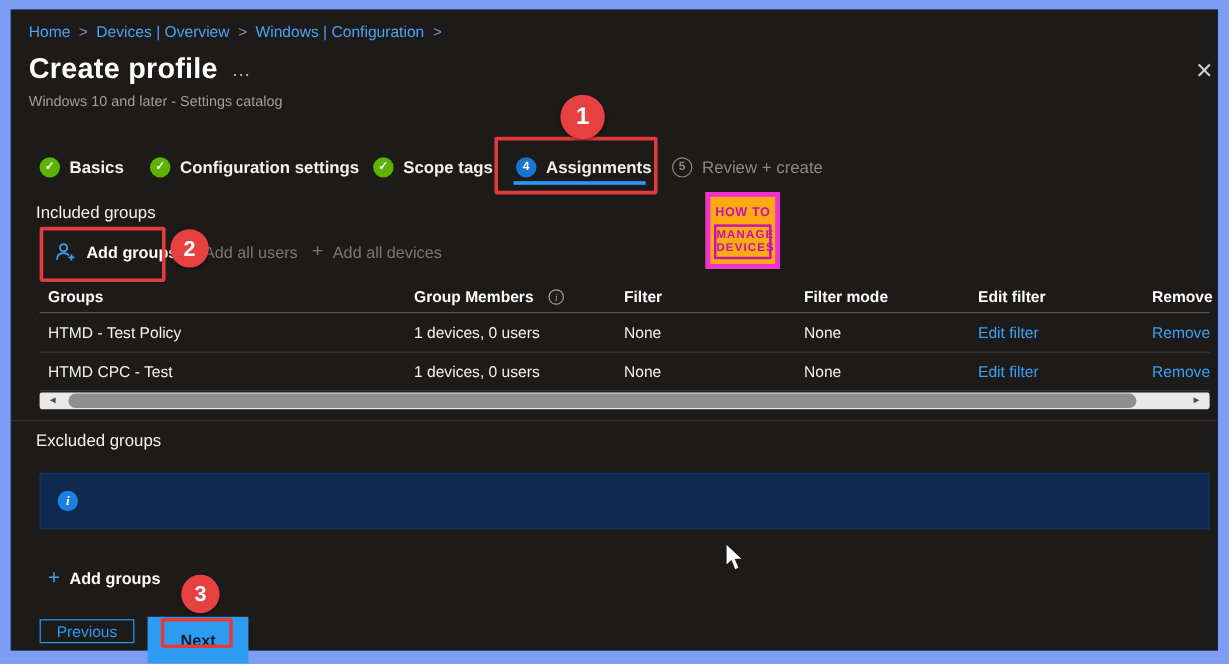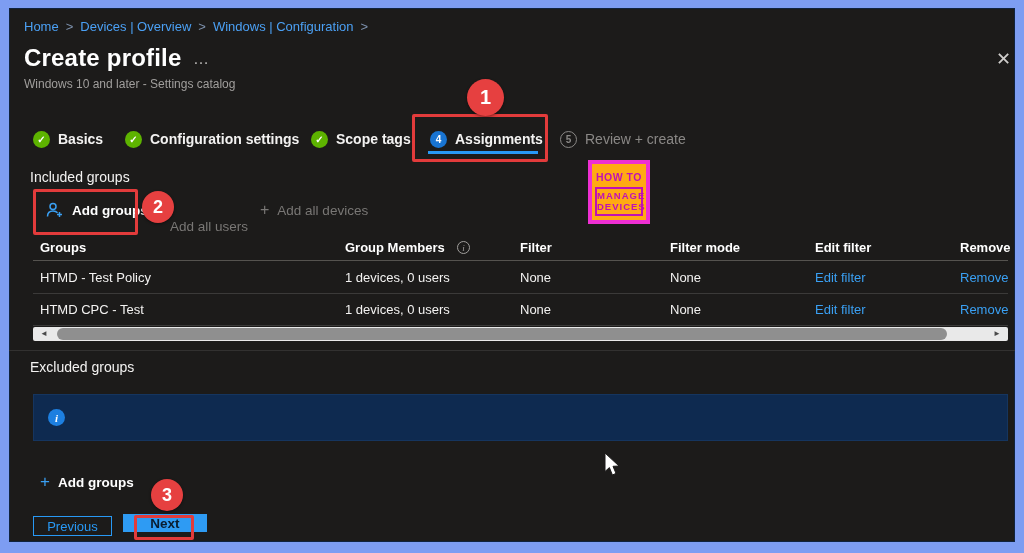--- a/index.html
+++ b/index.html
@@ -100,21 +100,21 @@
           <circle cx="7" cy="4.5" r="3" fill="none" stroke="#3aa0f3" stroke-width="1.5"></circle>
           <path d="M1.5 14.5 C1.5 10.5 4 9 7 9 C9 9 10.5 9.6 11.5 10.8" fill="none" stroke="#3aa0f3" stroke-width="1.5"></path>
           <path d="M13.5 10 v5 M11 12.5 h5" stroke="#3aa0f3" stroke-width="1.5"></path>
         </svg>
     </span>
     <span class="toolbar-label">Add groups</span>
   </div>
   <div class="abs red-box" style="left:33px; top:189px; width:105px; height:46px; z-index:20;"></div>
   <div class="abs badge" style="left:142px; top:191px; width:32px; height:32px; font-size:18px;">2</div>
 
-  <div class="abs toolbar-item" style="left:170px; top:196px;margin-top:16px;">
+  <div class="abs toolbar-item" style="left:170px; top:196px;">
     <span class="toolbar-dim">Add all users</span>
   </div>
   <div class="abs toolbar-item" style="left:260px; top:196px;">
     <span class="plus-dim">+</span>
     <span class="toolbar-dim">Add all devices</span>
   </div>
 
   <div class="abs th" style="left:40px; top:236px;">Groups</div>
   <div class="abs th" style="left:345px; top:236px;">Group Members</div>
   <div class="abs info-circle" style="left:457px; top:241px;">i</div>
@@ -158,21 +158,21 @@
     <span class="banner-ico">i</span>
   </div>
 
   <div class="abs toolbar-item" style="left:40px; top:468px;">
     <span class="plus-blue">+</span>
     <span class="toolbar-label">Add groups</span>
   </div>
   <div class="abs badge" style="left:151px; top:479px; width:32px; height:32px; font-size:18px;">3</div>
 
   <button class="abs btn-ghost" style="left:33px; top:516px; width:79px; height:20px;">Previous</button>
-  <button class="abs btn-primary" style="left:123px; top:514px; width:84px; height:18px;">Next</button>
+  <button class="abs btn-primary" style="left:123px; top:514px; width:84px; height:39px;">Next</button>
   <div class="abs red-box" style="left:134px; top:515px; width:60px; height:25px; z-index:20;"></div>
 
   <div class="abs logo" style="left:588px; top:160px; width:62px; height:64px;">
     <div class="logo-l1">HOW TO</div>
     <div class="logo-box">
       <div class="logo-l2">MANAGE</div>
       <div class="logo-l2">DEVICES</div>
     </div>
   </div>
 

